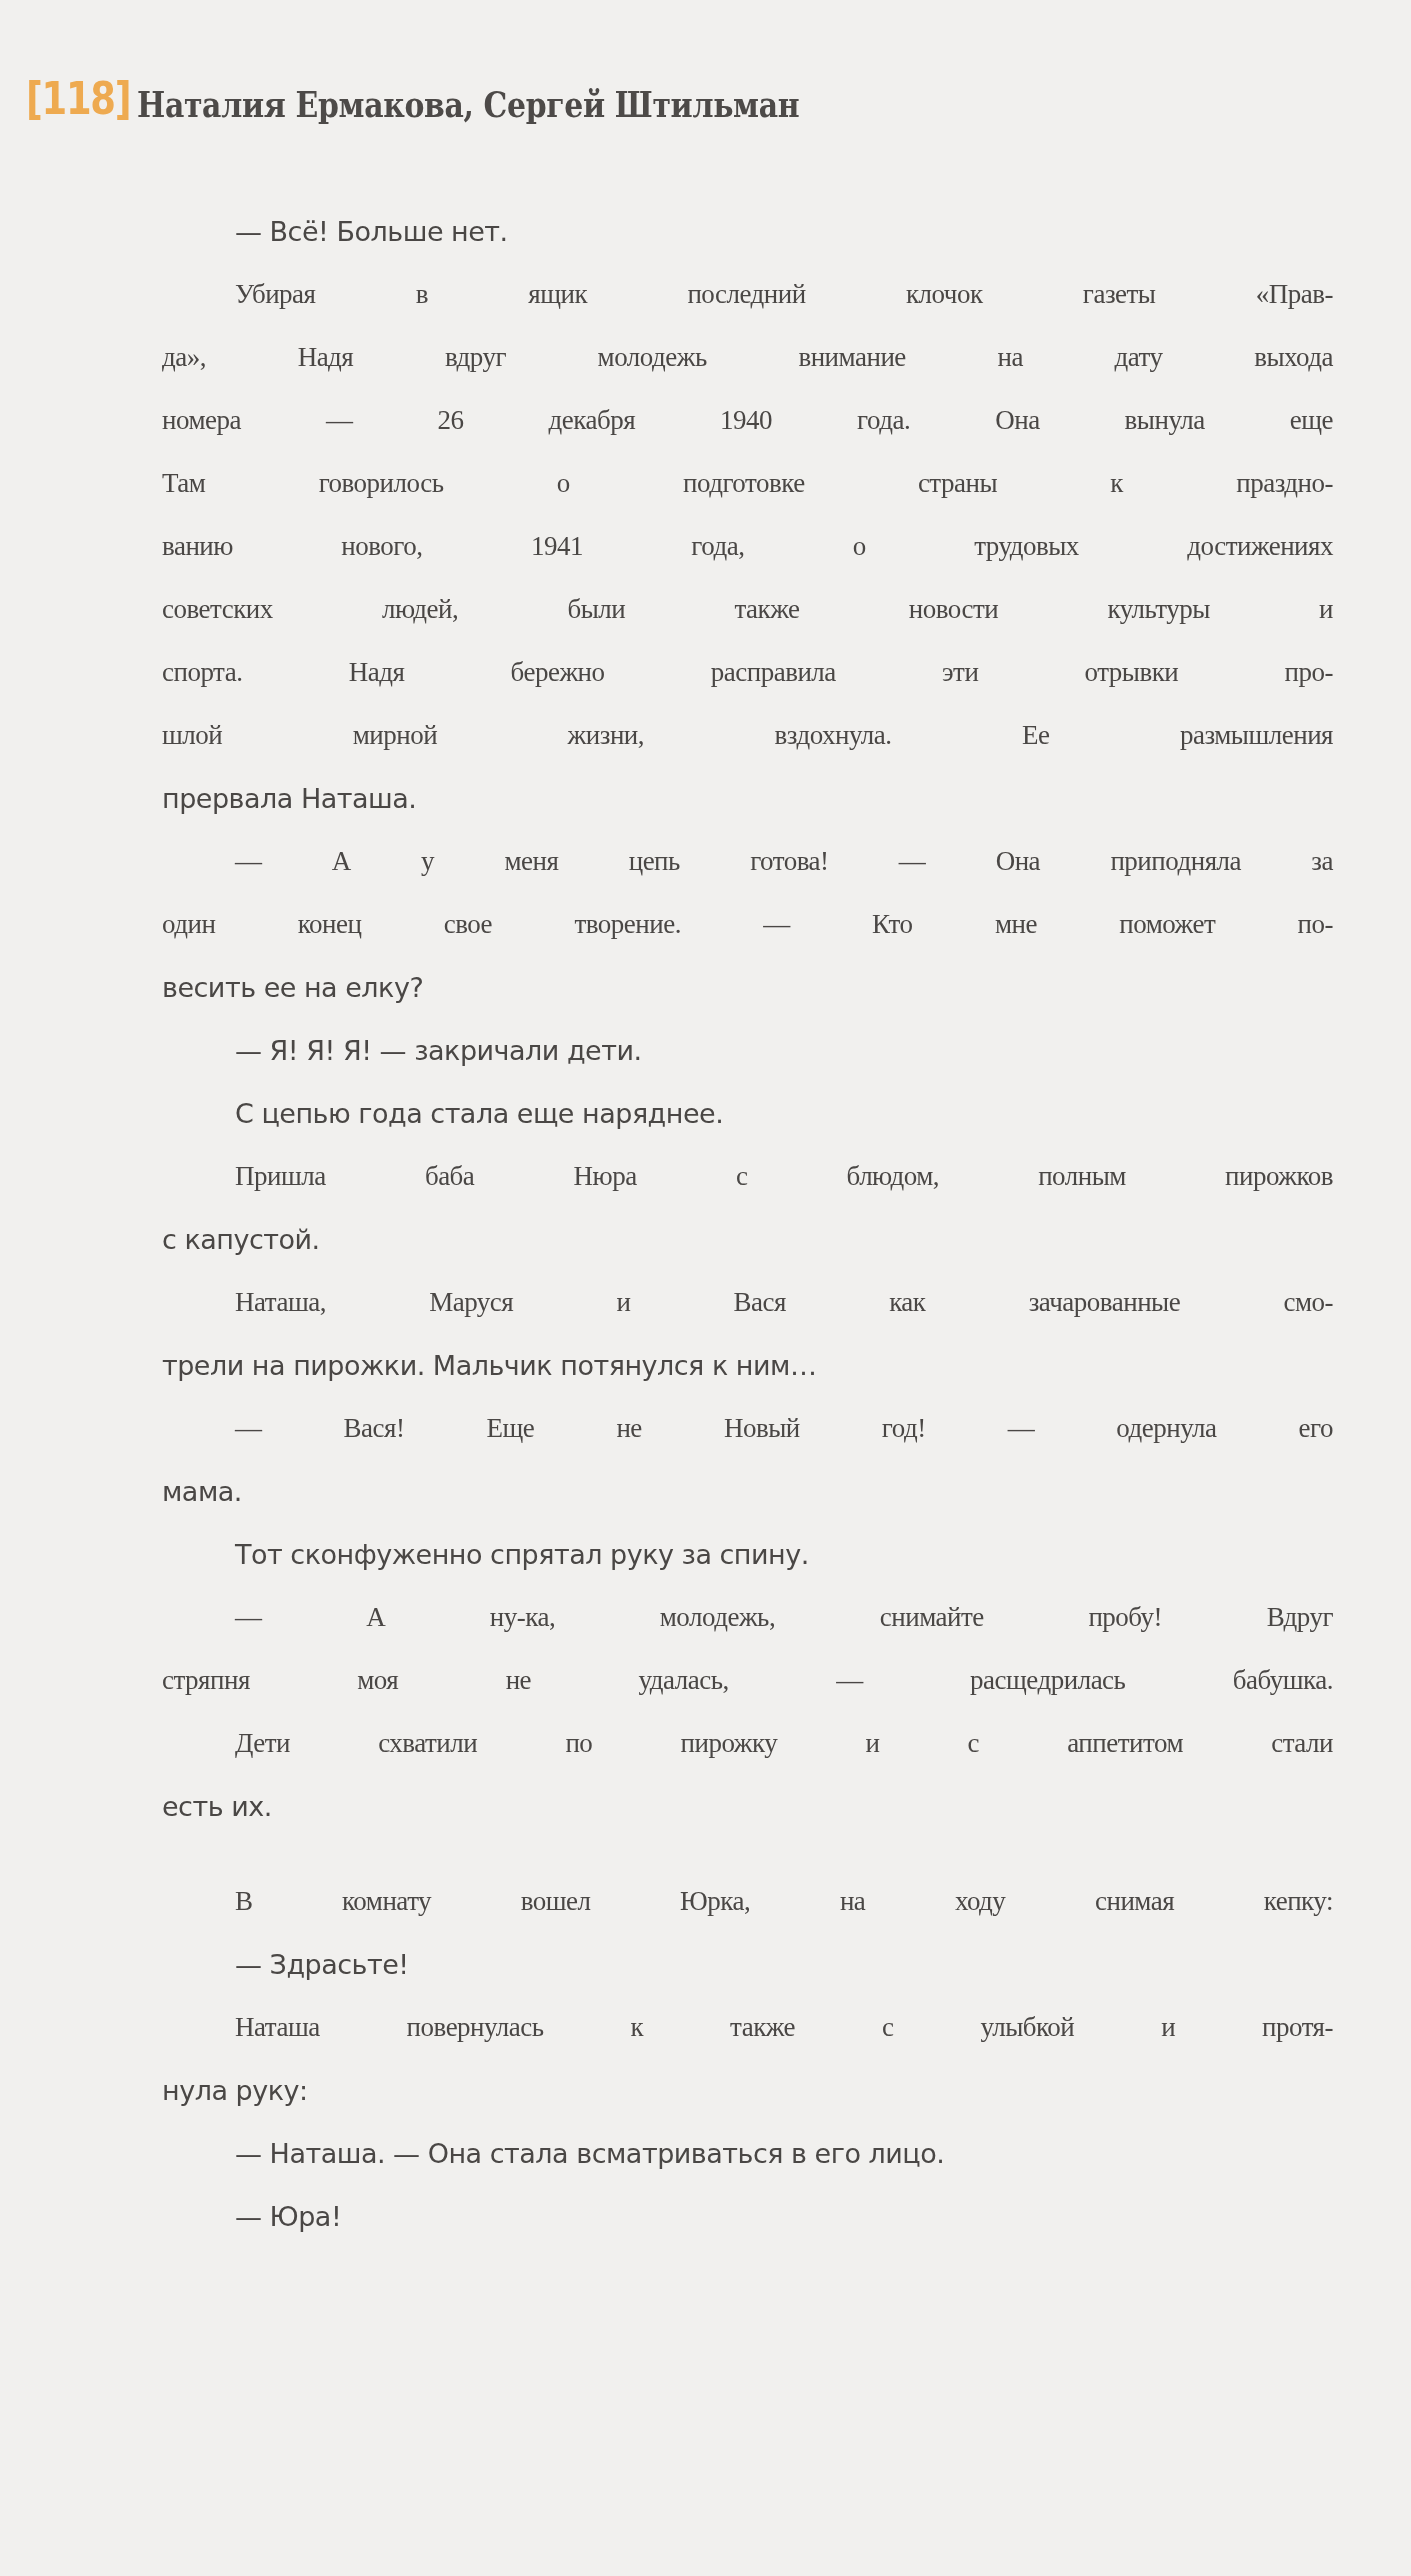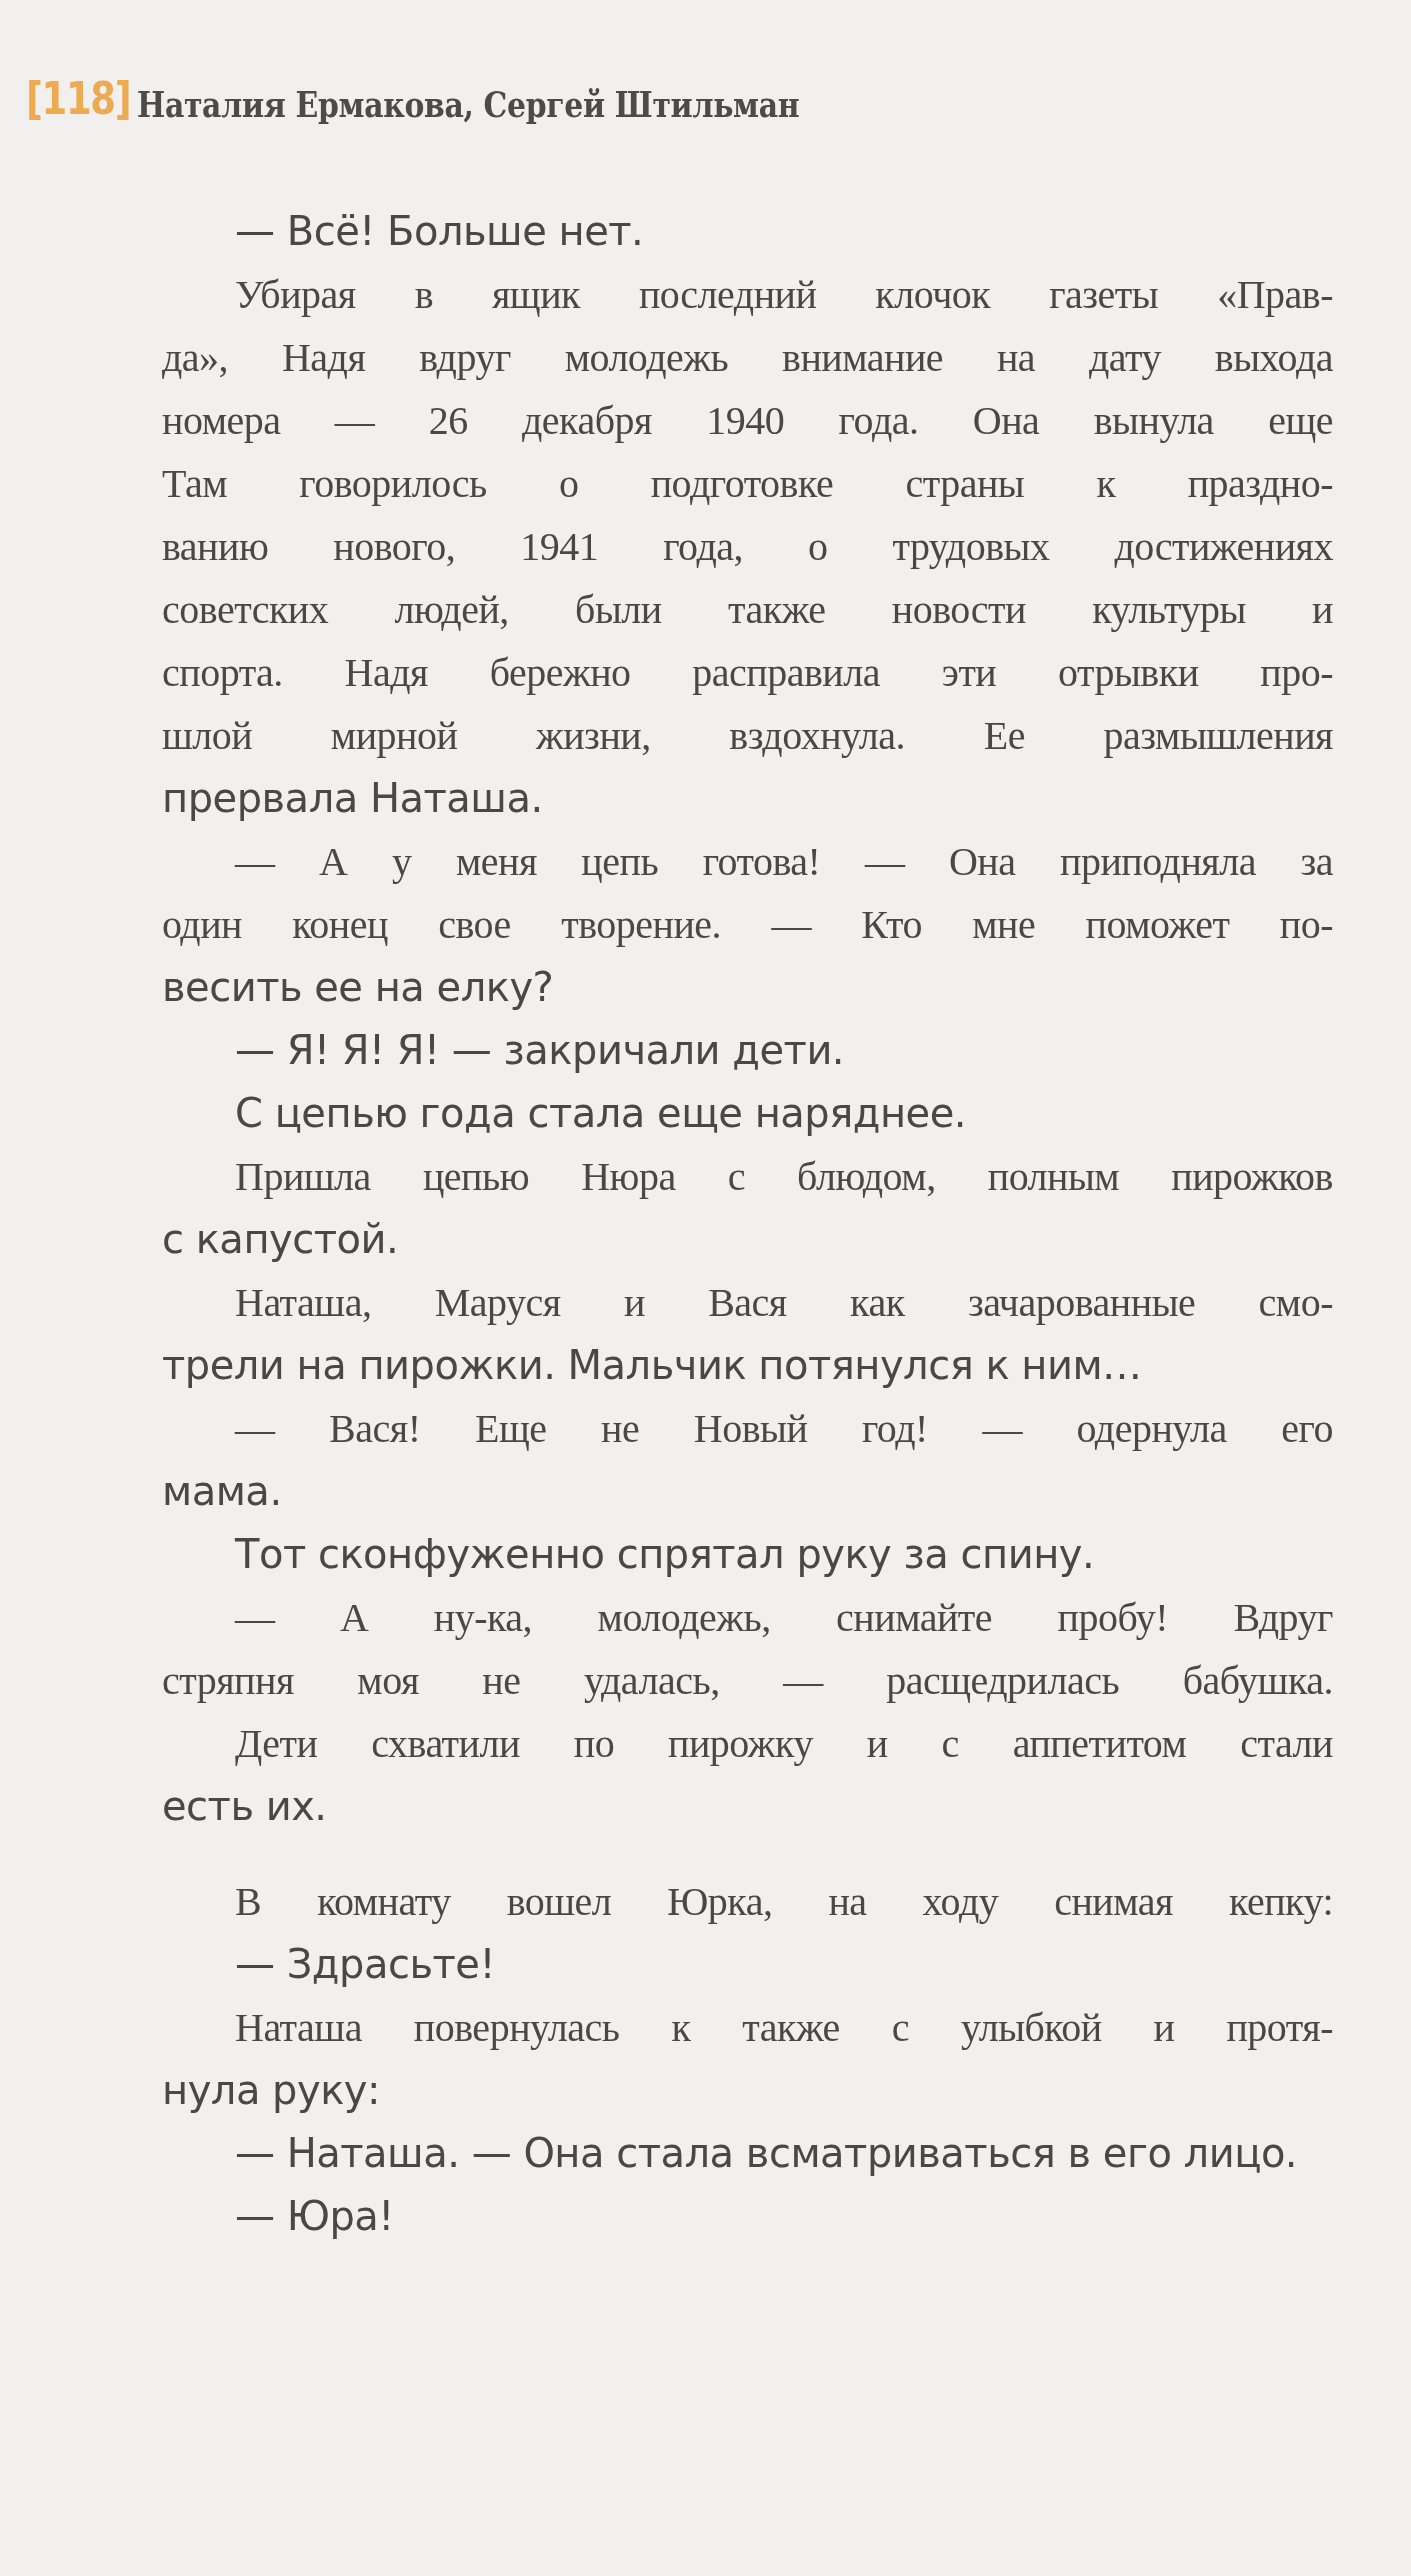--- a/index.html
+++ b/index.html
@@ -45,21 +45,21 @@
   }
   .body-text {
     position: absolute;
     left: 162px;
     top: 200px;
     width: 1171px;
   }
   .line {
     height: 63px;
     line-height: 63px;
-    font-size: 40px;
+    font-size: 27px;
     white-space: nowrap;
     overflow: visible;
     position: relative;
     letter-spacing: -0.5px;
   }
   .line.justify {
     text-align: justify;
     text-align-last: justify;
     font-family: Liberation Serif, serif;
   }
@@ -91,21 +91,21 @@
   <div class="line justify"><span>ванию нового, 1941 года, о трудовых достижениях</span></div>
   <div class="line justify"><span>советских людей, были также новости культуры и</span></div>
   <div class="line justify"><span>спорта. Надя бережно расправила эти отрывки про-</span></div>
   <div class="line justify"><span>шлой мирной жизни, вздохнула. Ее размышления</span></div>
   <div class="line"><span>прервала Наташа.</span></div>
   <div class="line indent justify"><span>— А у меня цепь готова! — Она приподняла за</span></div>
   <div class="line justify"><span>один конец свое творение. — Кто мне поможет по-</span></div>
   <div class="line"><span>весить ее на елку?</span></div>
   <div class="line indent"><span>— Я! Я! Я! — закричали дети.</span></div>
   <div class="line indent"><span>С цепью года стала еще наряднее.</span></div>
-  <div class="line indent justify"><span>Пришла цепью Нюра с блюдом, полным пирожков</span></div>
+  <div class="line indent justify"><span>Пришла баба Нюра с блюдом, полным пирожков</span></div>
   <div class="line"><span>с капустой.</span></div>
   <div class="line indent justify"><span>Наташа, Маруся и Вася как зачарованные смо-</span></div>
   <div class="line"><span>трели на пирожки. Мальчик потянулся к ним…</span></div>
   <div class="line indent justify"><span>— Вася! Еще не Новый год! — одернула его</span></div>
   <div class="line"><span>мама.</span></div>
   <div class="line indent"><span>Тот сконфуженно спрятал руку за спину.</span></div>
   <div class="line indent justify"><span>— А ну-ка, молодежь, снимайте пробу! Вдруг</span></div>
   <div class="line justify"><span>стряпня моя не удалась, — расщедрилась бабушка.</span></div>
   <div class="line indent justify"><span>Дети схватили по пирожку и с аппетитом стали</span></div>
   <div class="line gap"><span>есть их.</span></div>

